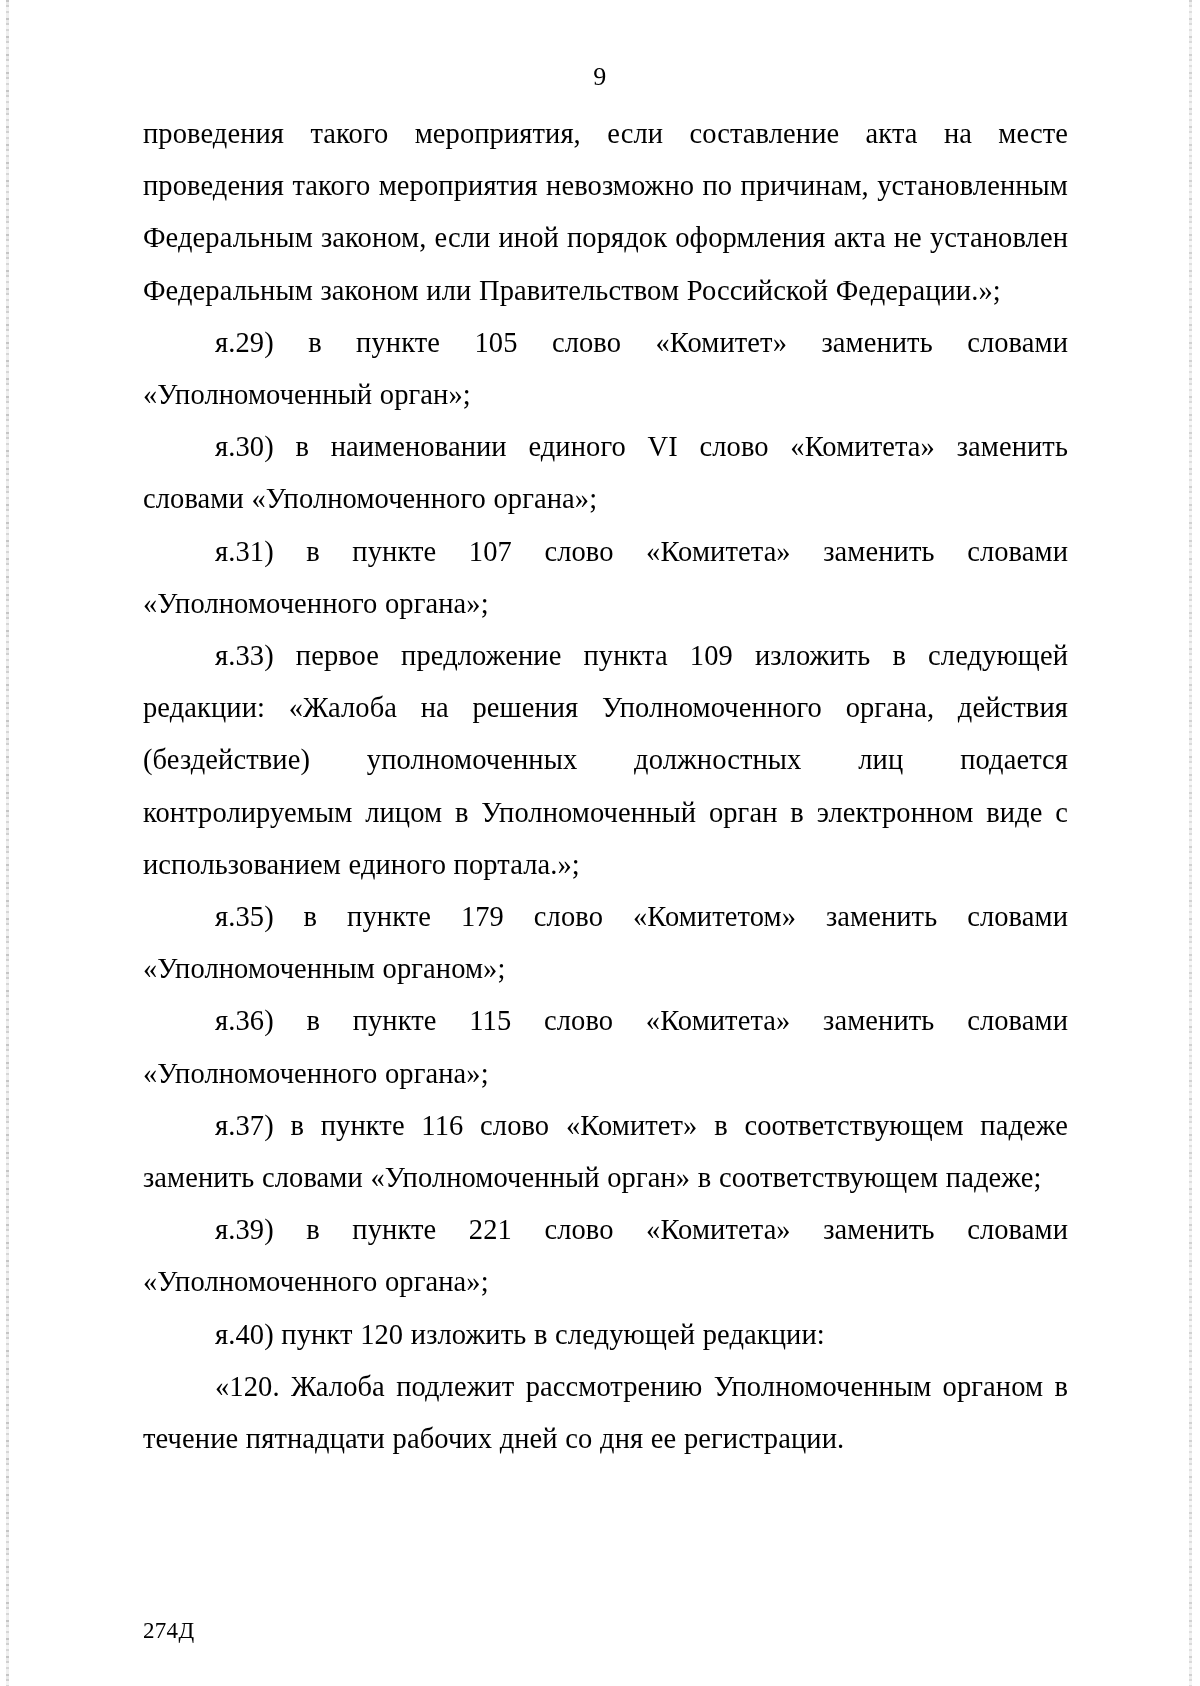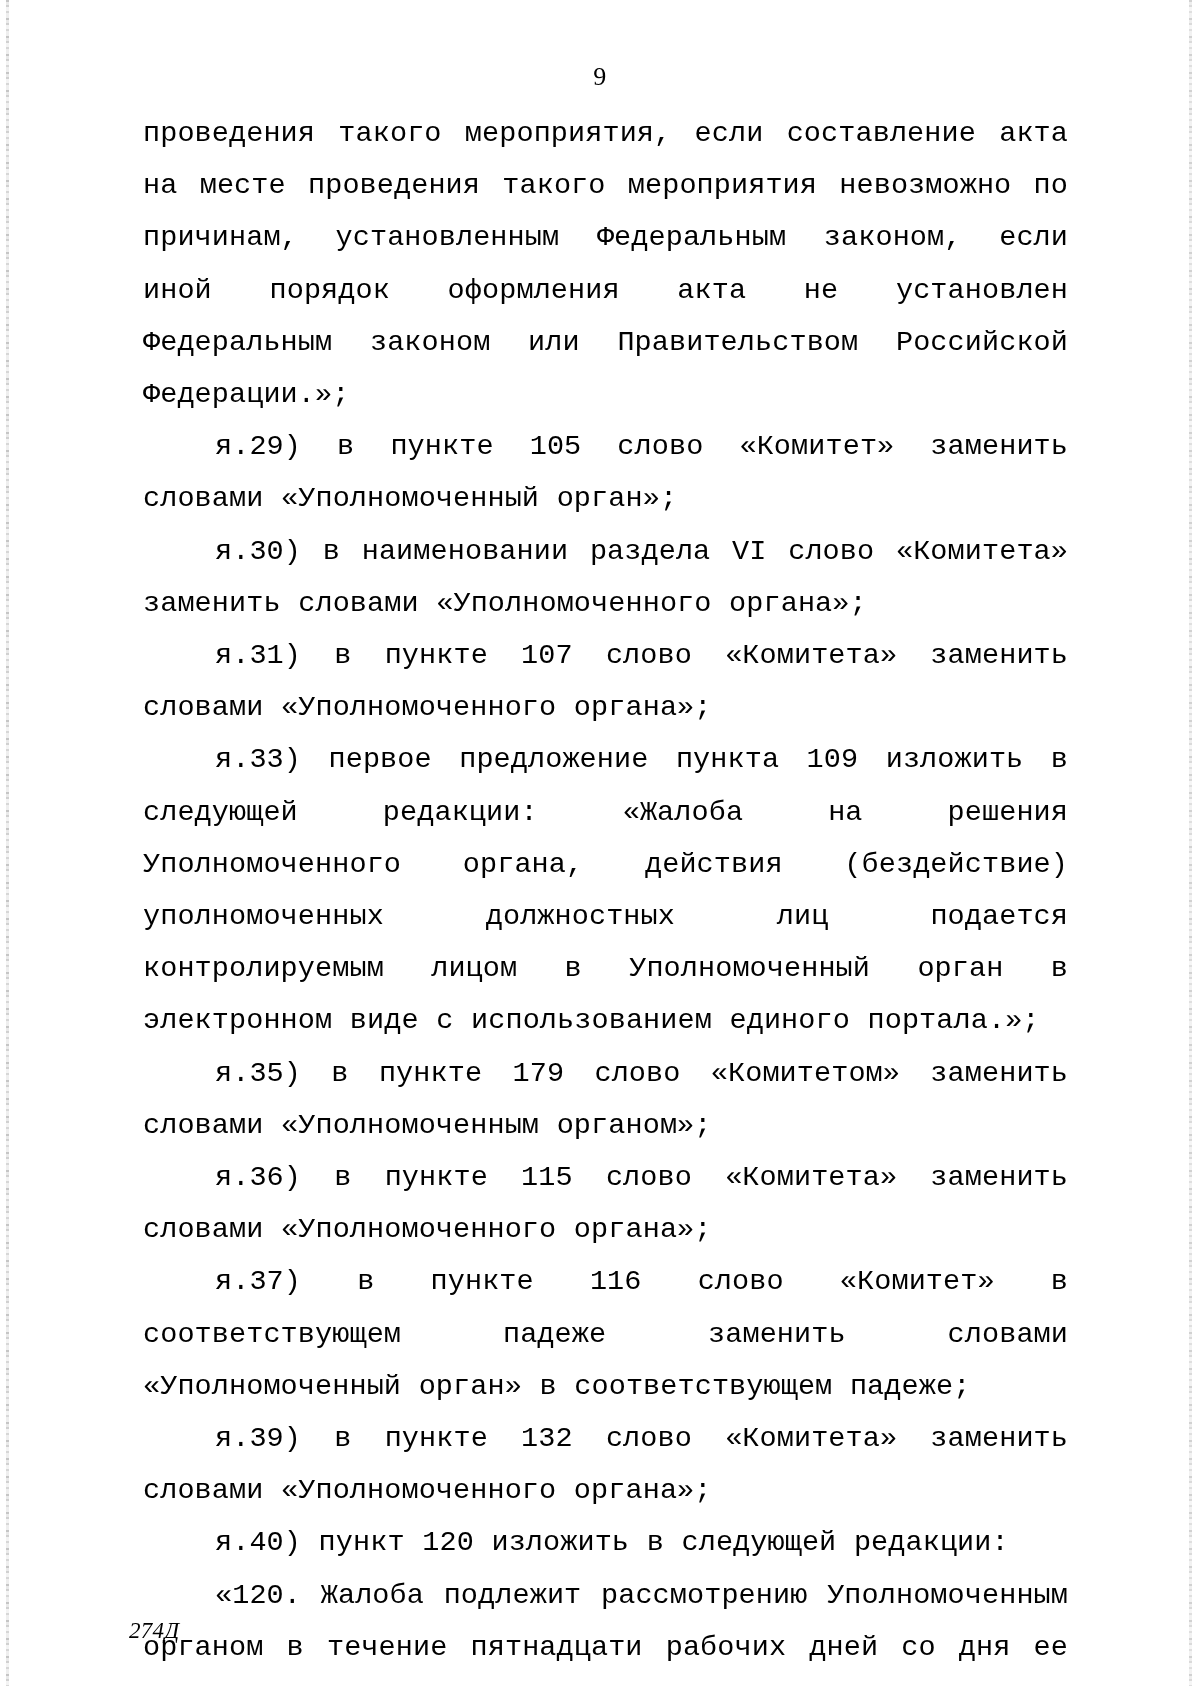--- a/index.html
+++ b/index.html
@@ -64,56 +64,54 @@
 
   p.para {
     margin: 0;
     padding: 0;
     font-size: 28.5px;
     line-height: 52.2px;
     text-align: justify;
     text-justify: inter-word;
     word-spacing: 0.4px;
     letter-spacing: 0.1px;
-    font-family: Liberation Mono, monospace;
   }
   p.indent {
     text-indent: 72px;
   }
   
 
   .footer-code {
     position: absolute;
     top: 1617px;
-    left: 129px;
+    left: 143px;
     font-size: 23px;
     line-height: 28px;
     letter-spacing: 0.3px;
-    font-style: italic;
   }
 </style>
 </head>
 <body>
 
 <div class="page">
 
   <div class="scan-edge left"></div>
   <div class="scan-edge right"></div>
 
   <div class="page-number">9</div>
 
   <div class="body-text">
       <p class="para">проведения такого мероприятия, если составление акта на месте проведения такого мероприятия невозможно по причинам, установленным Федеральным законом, если иной порядок оформления акта не установлен Федеральным законом или Правительством Российской Федерации.»;</p>
       <p class="para indent">я.29) в пункте 105 слово «Комитет» заменить словами «Уполномоченный орган»;</p>
-      <p class="para indent">я.30) в наименовании раздела VI слово «Комитета» заменить словами «Уполномоченного органа»;</p>
+      <p class="para indent">я.30) в наименовании единого VI слово «Комитета» заменить словами «Уполномоченного органа»;</p>
       <p class="para indent">я.31) в пункте 107 слово «Комитета» заменить словами «Уполномоченного органа»;</p>
       <p class="para indent">я.33) первое предложение пункта 109 изложить в следующей редакции: «Жалоба на решения Уполномоченного органа, действия (бездействие) уполномоченных должностных лиц подается контролируемым лицом в Уполномоченный орган в электронном виде с использованием единого портала.»;</p>
       <p class="para indent">я.35) в пункте 179 слово «Комитетом» заменить словами «Уполномоченным органом»;</p>
       <p class="para indent">я.36) в пункте 115 слово «Комитета» заменить словами «Уполномоченного органа»;</p>
       <p class="para indent">я.37) в пункте 116 слово «Комитет» в соответствующем падеже заменить словами «Уполномоченный орган» в соответствующем падеже;</p>
-      <p class="para indent">я.39) в пункте 132 слово «Комитета» заменить словами «Уполномоченного органа»;</p>
+      <p class="para indent">я.39) в пункте 221 слово «Комитета» заменить словами «Уполномоченного органа»;</p>
       <p class="para indent">я.40) пункт 120 изложить в следующей редакции:</p>
       <p class="para indent">«120. Жалоба подлежит рассмотрению Уполномоченным органом в течение пятнадцати рабочих дней со дня ее регистрации.</p>
     </div>
 
   <div class="footer-code">274Д</div>
 
 </div>
 
 </body></html>

